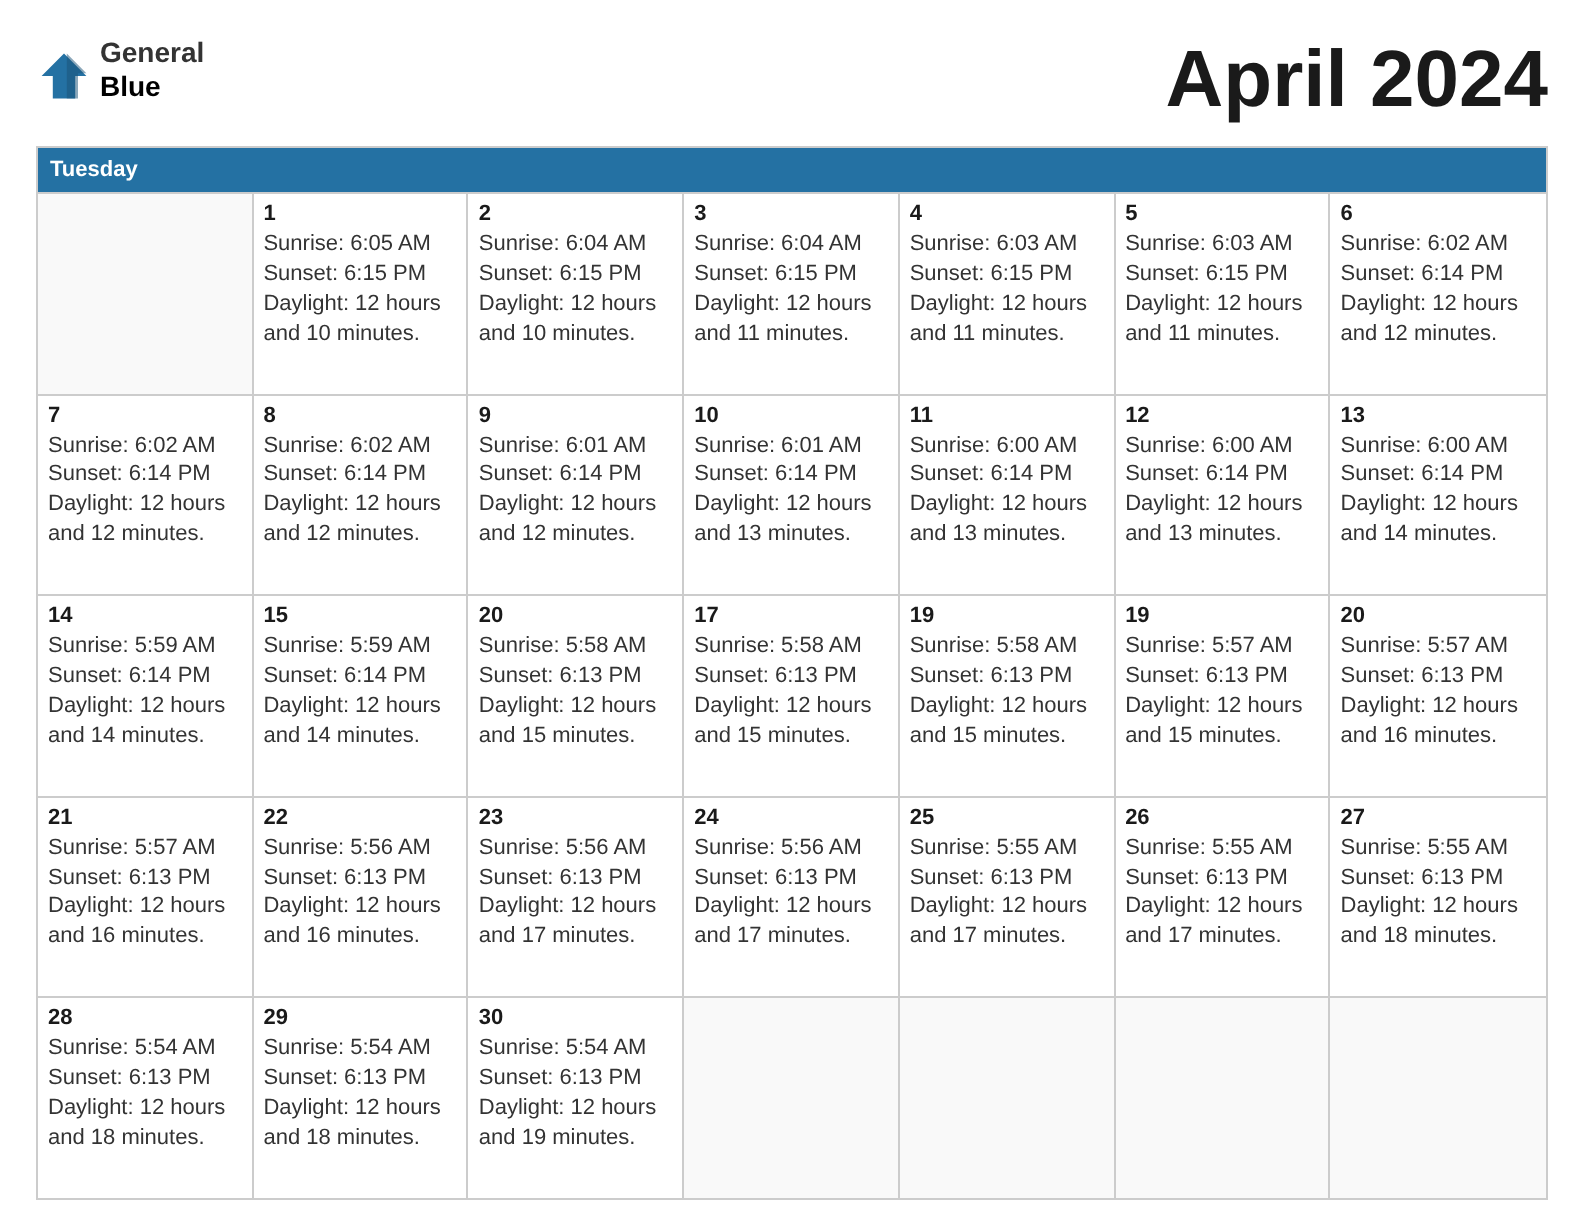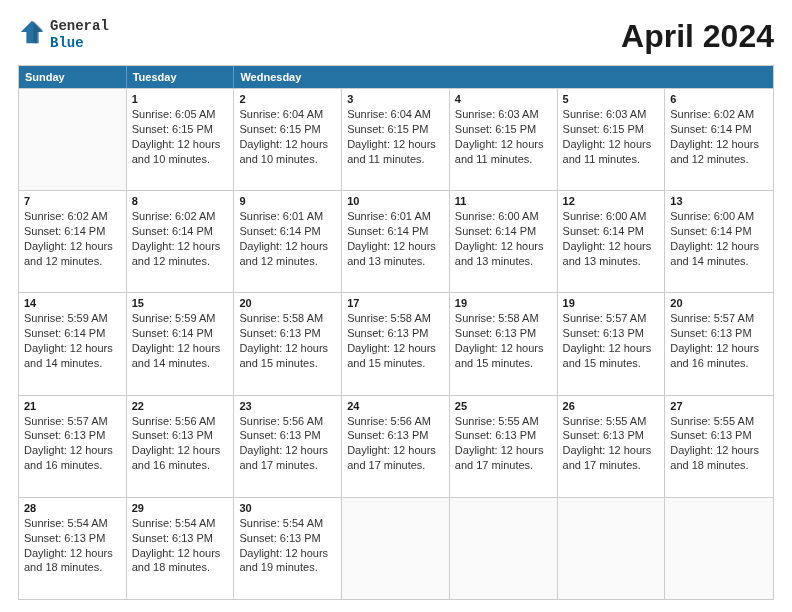--- a/index.html
+++ b/index.html
@@ -18,42 +18,41 @@
       flex-direction: column;
     }
     .header {
       display: flex;
       justify-content: space-between;
       align-items: flex-start;
       margin-bottom: 10px;
     }
     .logo {
       display: flex;
-      align-items: flex-start;
-      font-family: Liberation Mono, monospace;
+      align-items: flex-end;
     }
     .logo-text {
       display: flex;
       flex-direction: column;
       font-size: 14px;
       font-weight: bold;
       line-height: 1.2;
     }
     .logo-general { color: #333; }
-    .logo-blue { color: #0369a1; }
+    .logo-blue { color: #000000; }
     .logo-icon {
       width: 28px;
       height: 28px;
       margin-right: 4px;
     }
     .title-block {
       text-align: right;
     }
     .title-month {
-      font-size: 32px;
+      font-size: 40px;
       font-weight: bold;
       color: #1a1a1a;
     }
     .title-location {
       font-size: 14px;
       color: #555;
     }
     .calendar {
       flex: 1;
       display: flex;
@@ -121,23 +120,21 @@
         <span class="logo-blue">Blue</span>
       </div>
     </div>
     <div class="title-block">
       <div class="title-month">April 2024</div>
     </div>
   </div>
 
   <div class="calendar">
     <div class="cal-header">
-      <div class="cal-header-cell">Sunday</div>
       <div class="cal-header-cell">Tuesday</div>
-      <div class="cal-header-cell">Wednesday</div>
     </div>
     <div class="cal-body" id="cal-body">
     <div class="cal-row">
           <div class="cal-cell empty"></div>
           <div class="cal-cell">
             <div class="day-num">1</div>
             <div class="cell-info" style="white-space: pre-line;">Sunrise: 6:05 AM
 Sunset: 6:15 PM
 Daylight: 12 hours and 10 minutes.</div>
           </div>

